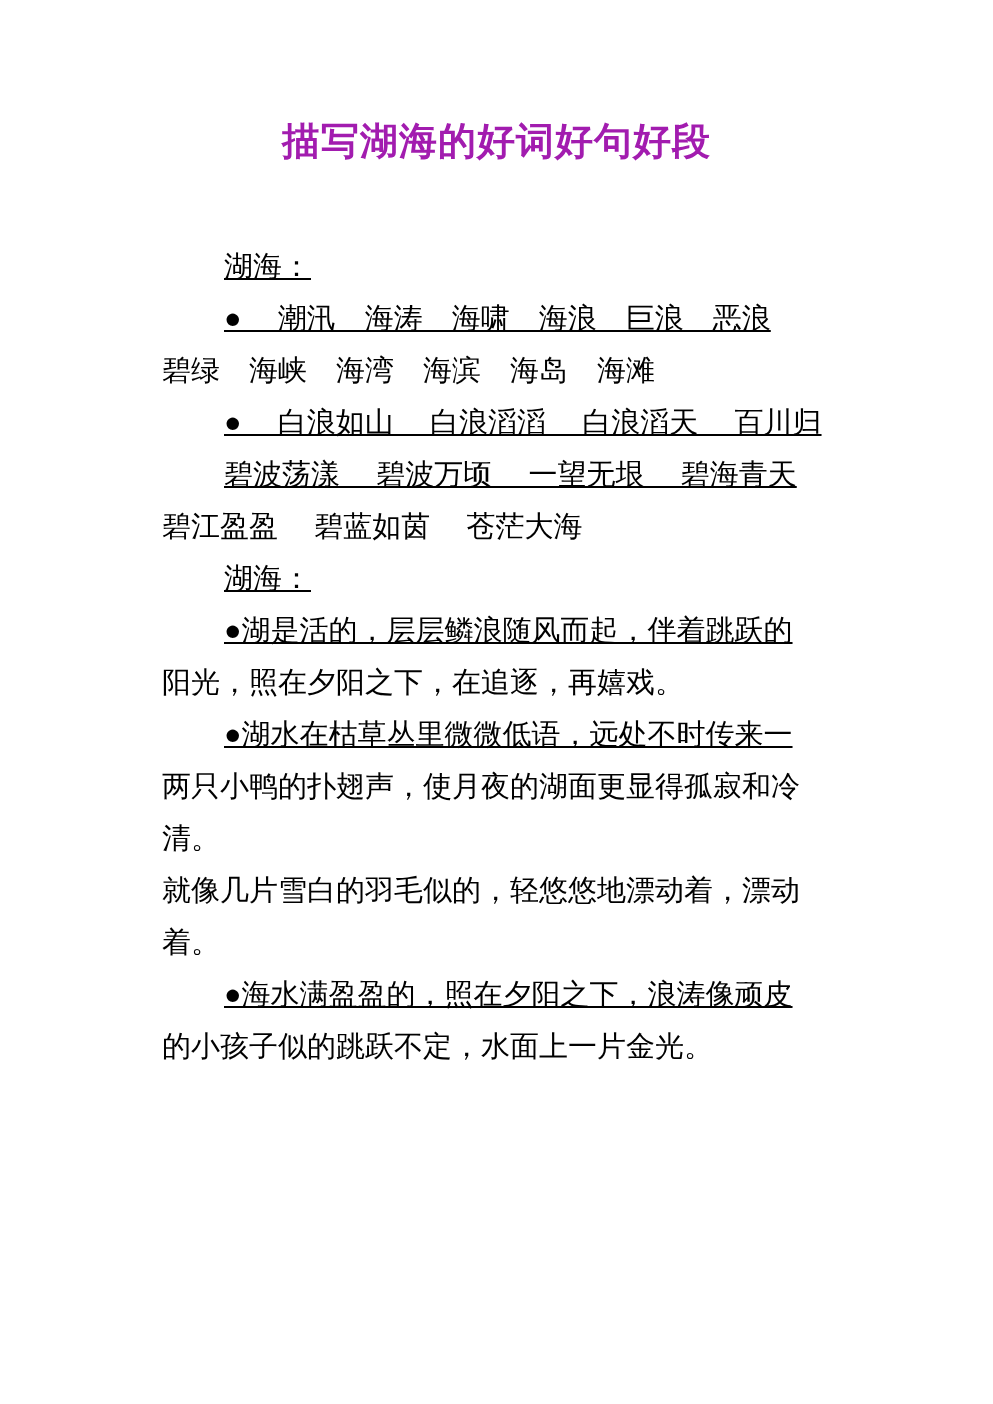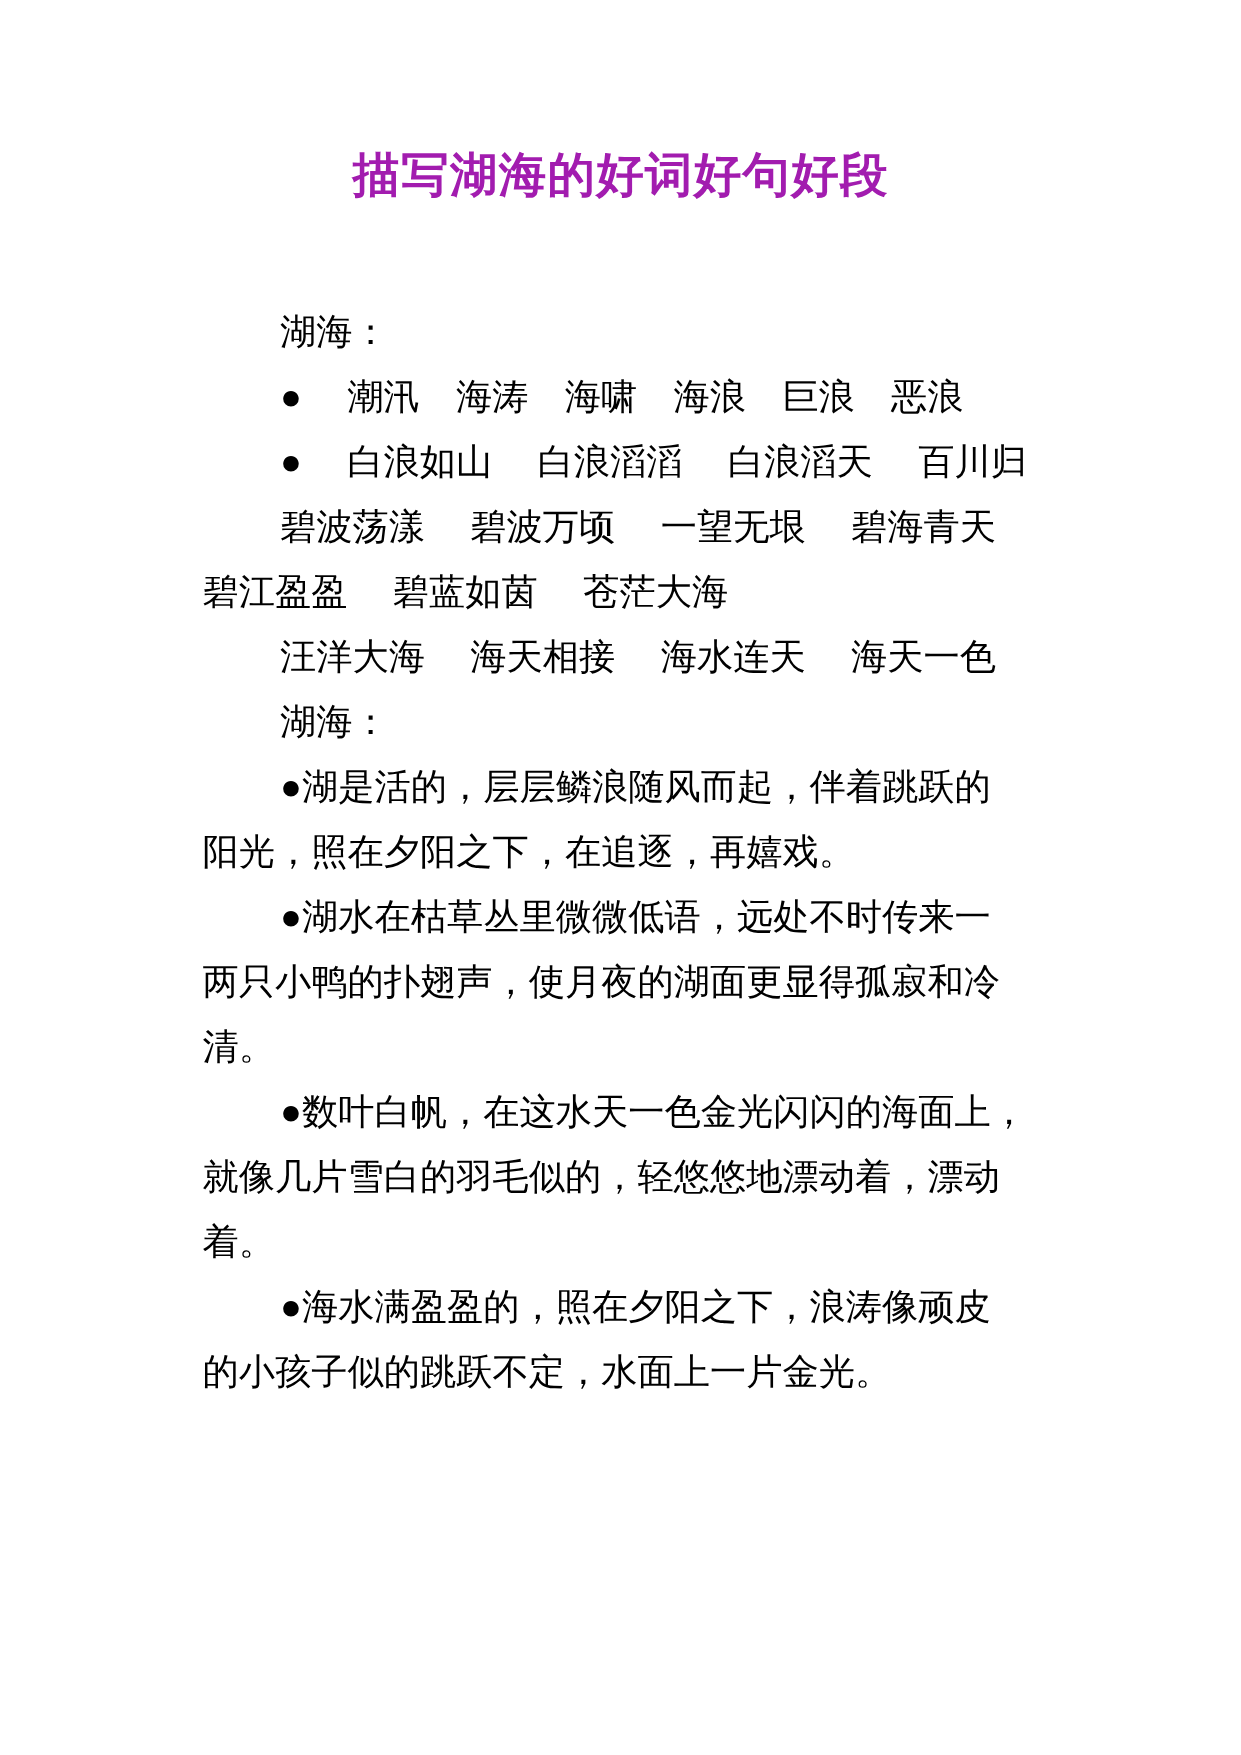--- a/index.html
+++ b/index.html
@@ -37,42 +37,42 @@
     font-family: "Liberation Serif", "DejaVu Serif", serif;
     font-size: 29px;
     line-height: 52px;
     color: #000000;
   }
   .line {
     min-height: 52px;
   }
   .line.indent {
     padding-left: 62px;
+    text-decoration: underline;
   }
 </style>
 </head>
 <body>
 
 <div class="page">
 
   <h1 class="doc-title">描写湖海的好词好句好段</h1>
 
   <div class="doc-body">
     <div class="line indent">湖海：</div>
     <div class="line indent">●　 潮汛　海涛　海啸　海浪　巨浪　恶浪</div>
+    <div class="line">碧绿　海峡　海湾　海滨　海岛　海滩</div>
     <div class="line indent">●　 白浪如山　 白浪滔滔　 白浪滔天　 百川归</div>
     <div class="line indent">碧波荡漾　 碧波万顷　 一望无垠　 碧海青天</div>
     <div class="line">碧江盈盈　 碧蓝如茵　 苍茫大海</div>
-    <div class="line indent">汪洋大海　 海天相接　 海水连天　 海天一色</div>
     <div class="line indent">湖海：</div>
     <div class="line indent">●湖是活的，层层鳞浪随风而起，伴着跳跃的</div>
     <div class="line">阳光，照在夕阳之下，在追逐，再嬉戏。</div>
     <div class="line indent">●湖水在枯草丛里微微低语，远处不时传来一</div>
     <div class="line">两只小鸭的扑翅声，使月夜的湖面更显得孤寂和冷</div>
     <div class="line">清。</div>
-    <div class="line indent">●数叶白帆，在这水天一色金光闪闪的海面上，</div>
     <div class="line">就像几片雪白的羽毛似的，轻悠悠地漂动着，漂动</div>
     <div class="line">着。</div>
     <div class="line indent">●海水满盈盈的，照在夕阳之下，浪涛像顽皮</div>
     <div class="line">的小孩子似的跳跃不定，水面上一片金光。</div>
   </div>
 
 </div>
 
 </body></html>

